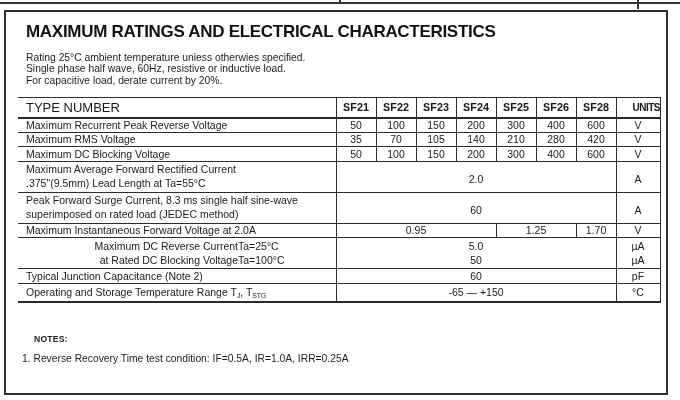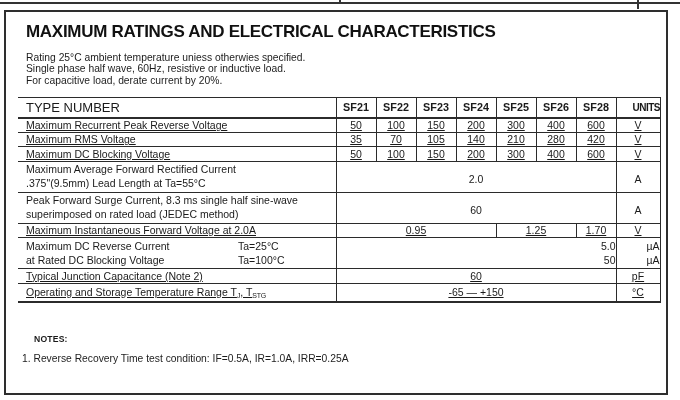--- a/index.html
+++ b/index.html
@@ -35,35 +35,35 @@
     overflow:hidden;white-space:nowrap;margin-left:8px;
   }
   .ratings .first-col{border-left:none;}
   .ratings th.type-number{
     text-align:left;padding-left:8px;font-size:13px;font-weight:normal;
   }
   .ratings th.sf{font-size:10.8px;font-weight:bold;}
   .ratings th.units-h{font-size:10px;font-weight:bold;letter-spacing:-0.5px;padding-left:16px;}
   .ratings tr.hdr{height:20px;}
   .ratings tr.hdr th{border-bottom:2.5px solid #2b2b2b;}
-  .ratings tr.r-single{height:14.5px;text-decoration:underline;}
+  .ratings tr.r-single{height:14.5px;}
   .ratings tr.r-double{height:31px;}
   .ratings tr.r-last td{border-bottom:2px solid #2b2b2b;height:17px;}
   .ratings td.desc{text-align:left;padding-left:8px;}
   .two-line{
     height:29px;display:flex;flex-direction:column;
     justify-content:space-between;padding:1px 0 2px 0;box-sizing:border-box;
   }
   .two-line.left{align-items:flex-start;}
-  .two-line.center{align-items:flex-end;}
+  .two-line.center{align-items:center;}
   .bottom-line{
     height:29px;display:flex;flex-direction:column;justify-content:flex-end;
     align-items:center;padding-bottom:6px;box-sizing:border-box;
   }
-  .cond-label{display:inline-block;width:212px;}
+  .cond-label{display:inline-block;width:212px;text-align:right;}
   sub.small{font-size:7px;vertical-align:-2px;letter-spacing:-0.2px;}
   .notes-heading{
     position:absolute;left:28px;top:322px;
     font-size:8.6px;font-weight:bold;letter-spacing:0.2px;
   }
   .note-item{position:absolute;left:16px;font-size:10.3px;color:#1c1c1c;}
   .note-1{top:341px;}
   .note-2{top:362px;}
 </style>
 </head>

